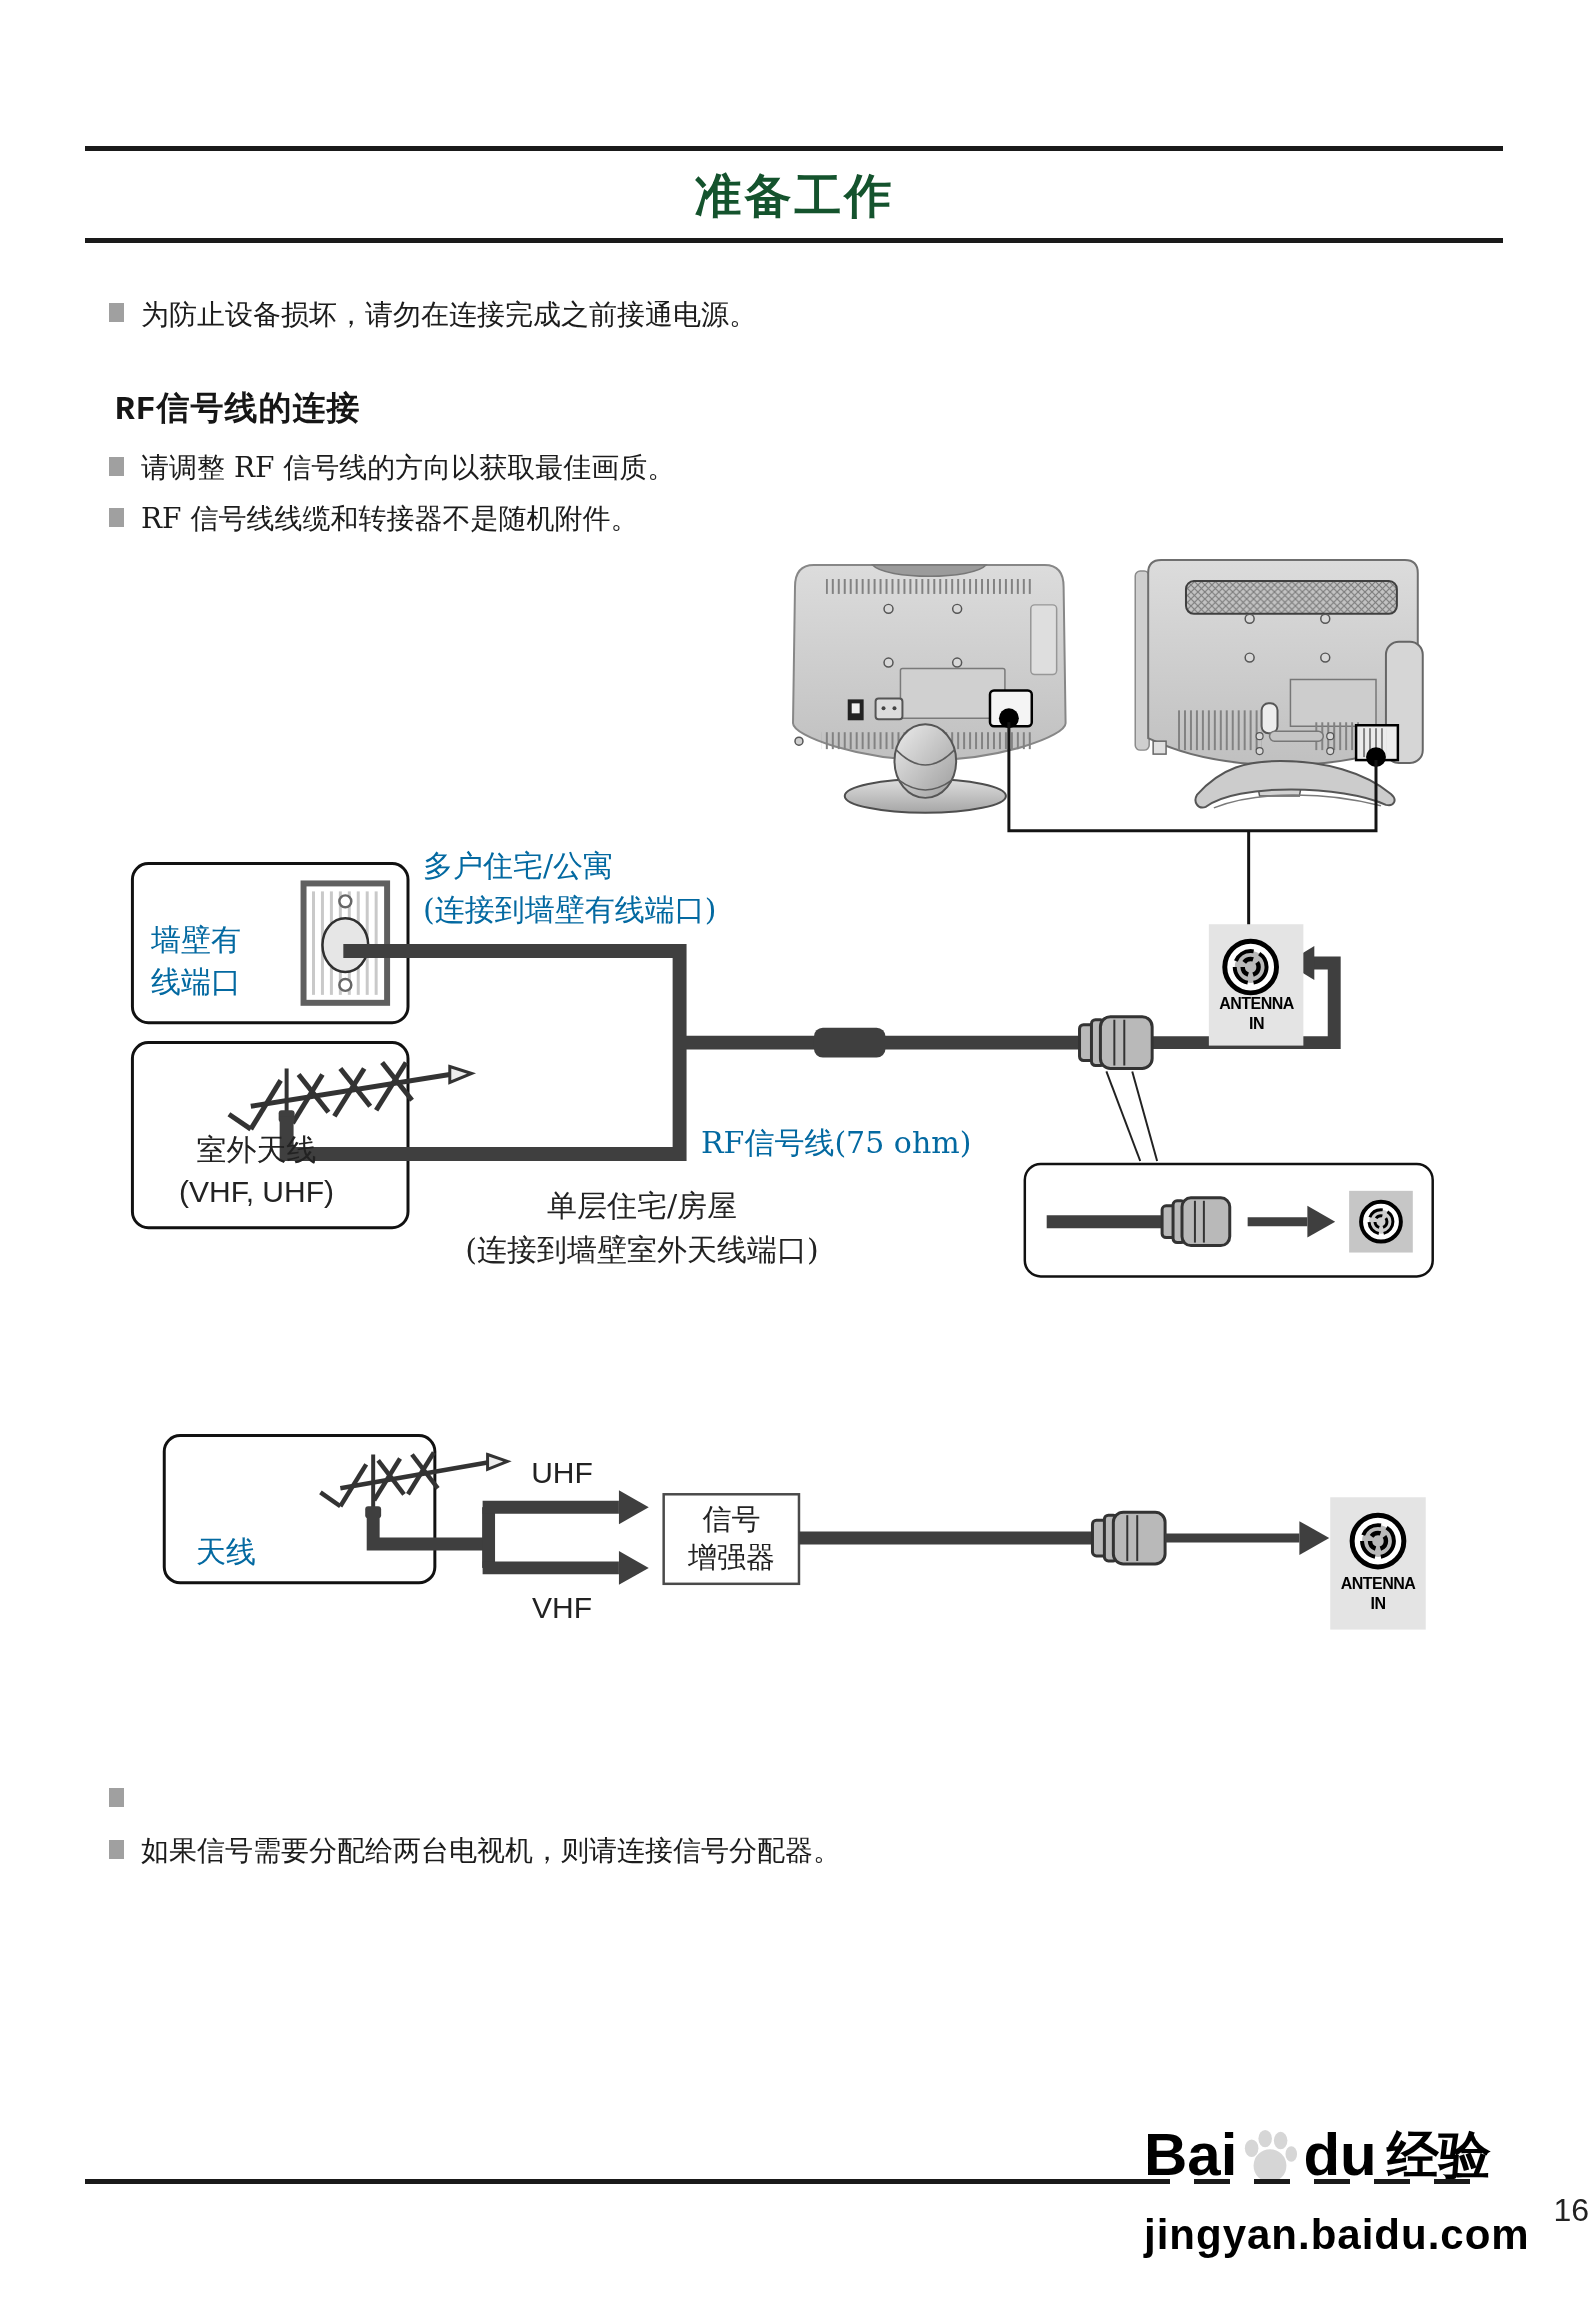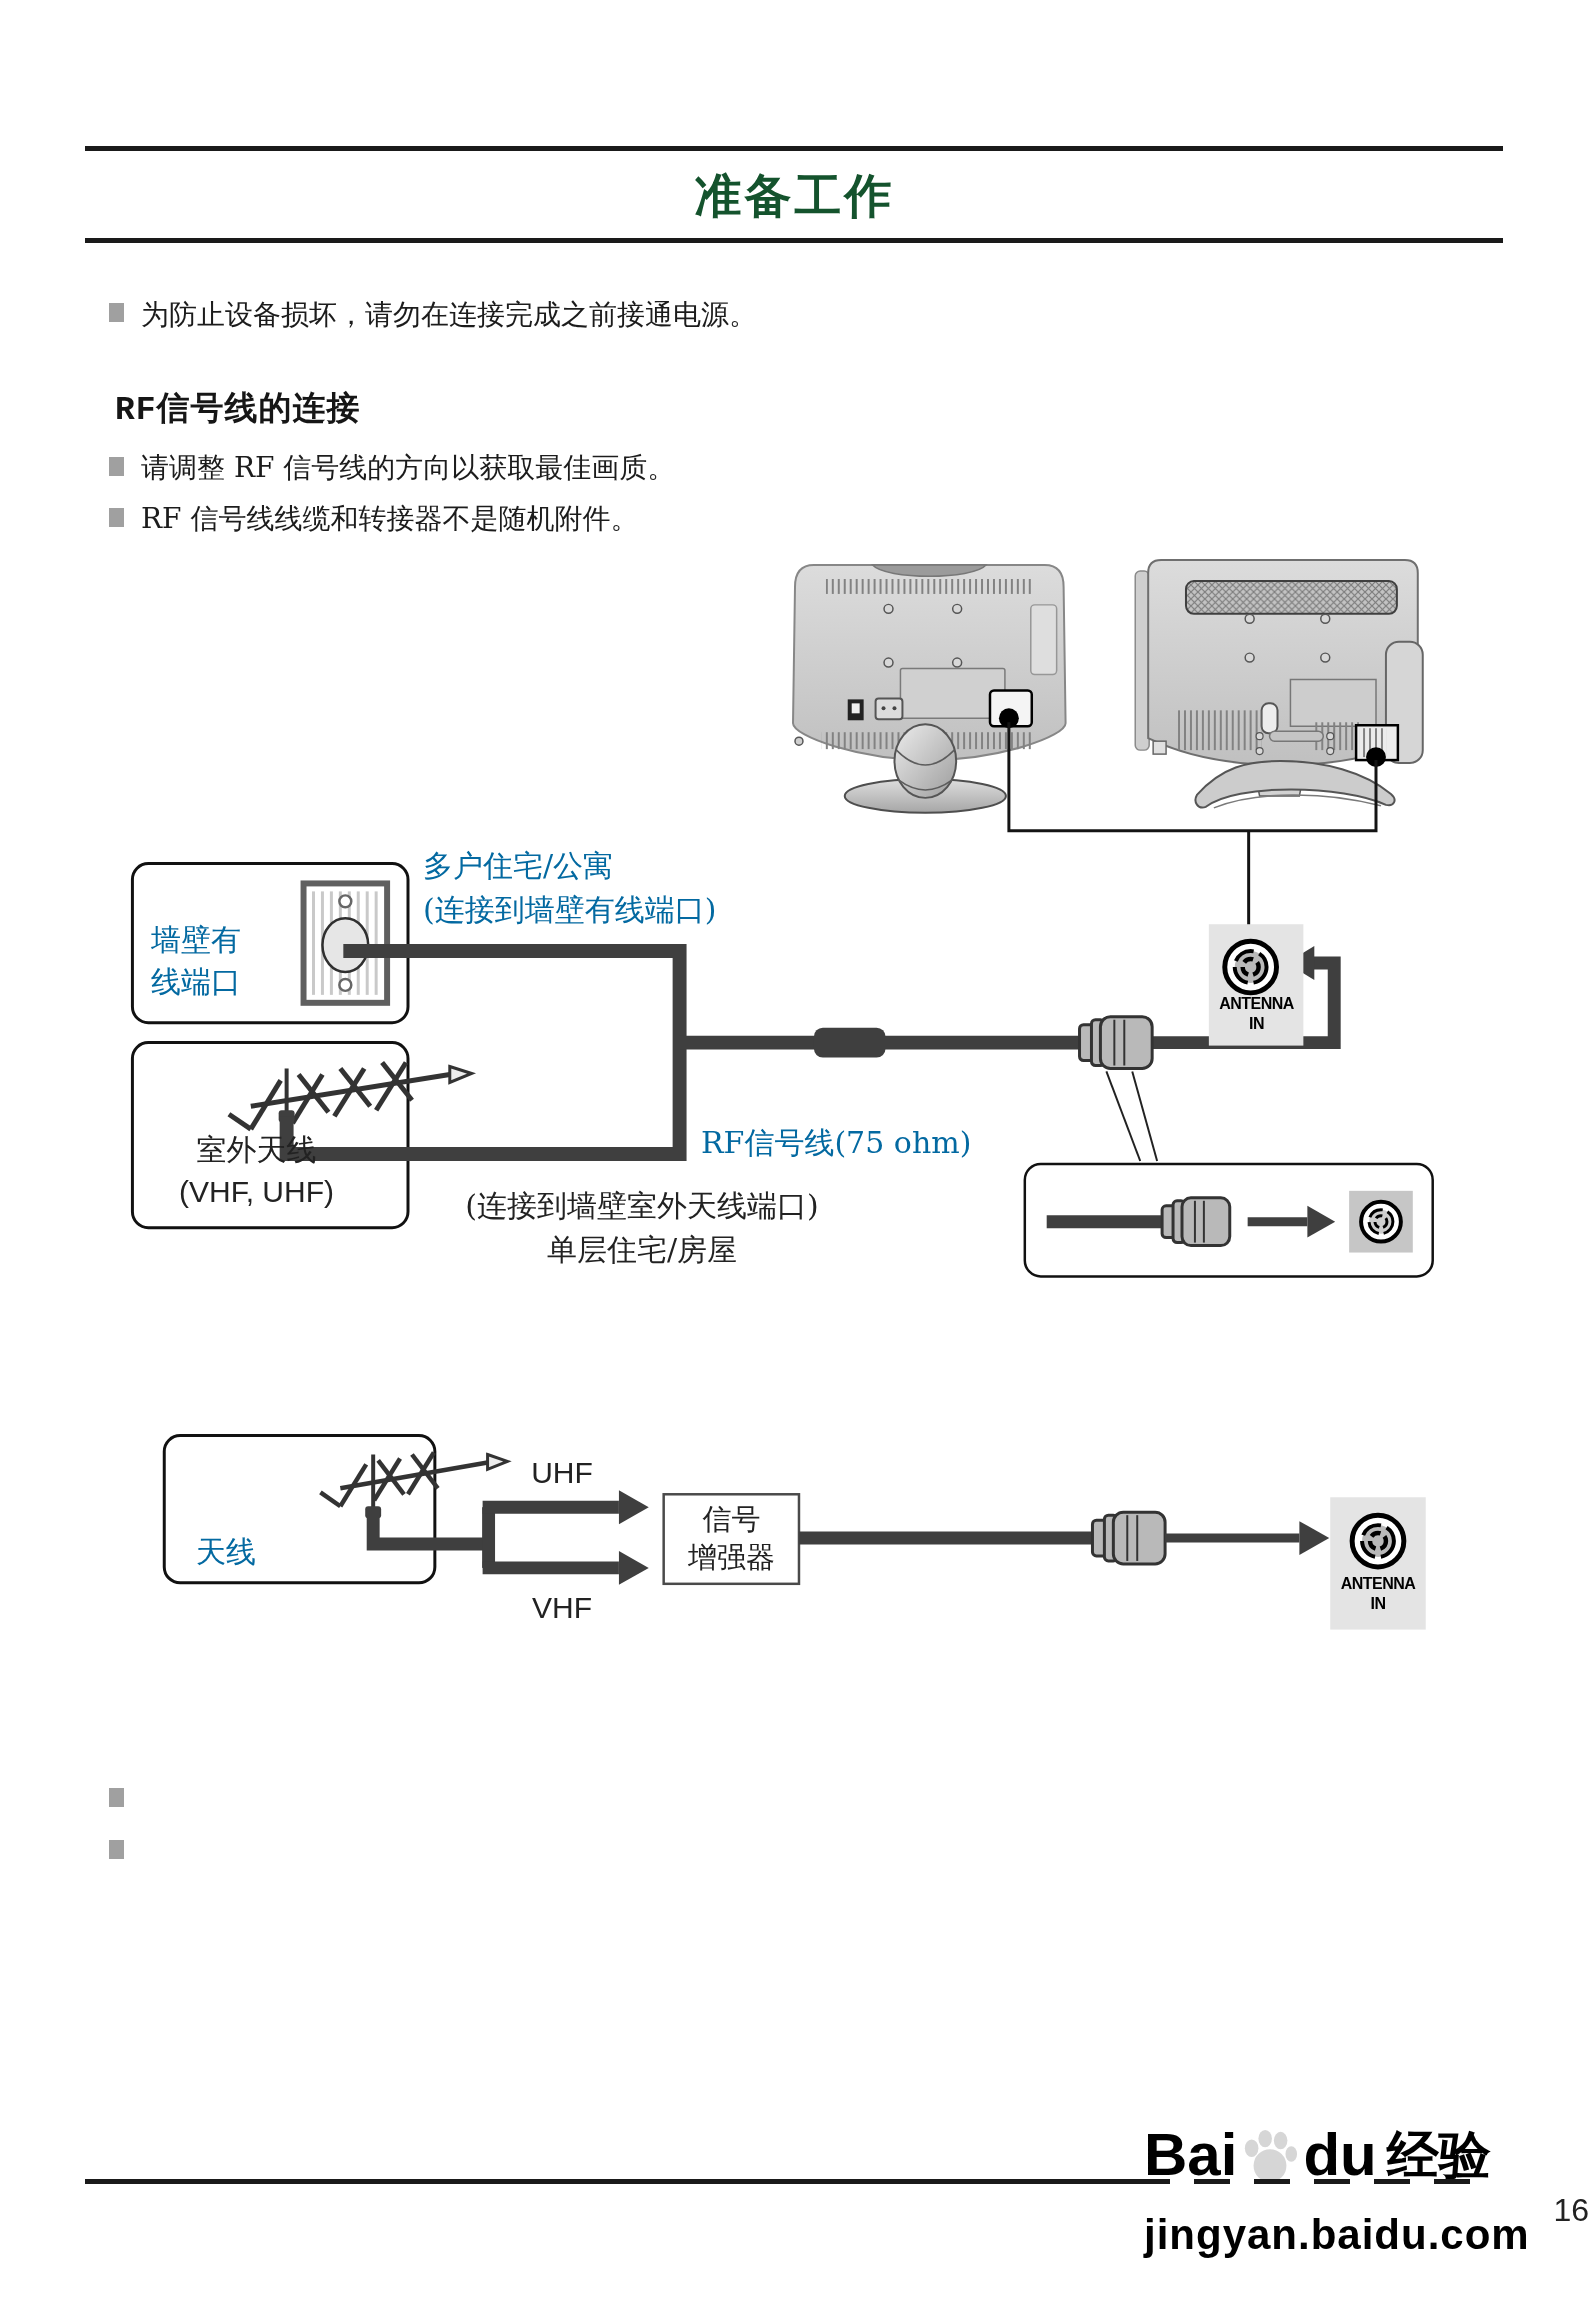--- a/index.html
+++ b/index.html
@@ -282,42 +282,43 @@
       <div>线端口</div>
     </div>
     <div class="dlabel" style="left:423px;top:844px;line-height:44px;">
       <div>多户住宅/公寓</div>
       <div>(连接到墙壁有线端口)</div>
     </div>
     <div class="dlabel-c" style="left:132px;top:1130px;width:249px;">室外天线</div>
     <div class="dlabel-c latin" style="left:132px;top:1175px;width:249px;">(VHF, UHF)</div>
     <div class="dlabel" style="left:701px;top:1122px;">RF信号线(75 ohm)</div>
     <div class="dlabel-c" style="left:413px;top:1184px;width:458px;line-height:44px;">
+      <div>单层住宅/房屋</div>
       <div>(连接到墙壁室外天线端口)</div>
-      <div>单层住宅/房屋</div>
     </div>
     <div class="ain-label" style="left:1209px;top:994px;width:95px;">
       <div>ANTENNA</div>
       <div>IN</div>
     </div>
 
     <div class="dlabel" style="left:196px;top:1531px;">天线</div>
     <div class="dlabel-c latin" style="left:517px;top:1456px;width:90px;">UHF</div>
     <div class="dlabel-c latin" style="left:517px;top:1591px;width:90px;">VHF</div>
     <div class="dlabel-c" style="left:664px;top:1500px;width:135px;line-height:38px;font-size:29px;">
       <div>信号</div>
       <div>增强器</div>
     </div>
     <div class="ain-label" style="left:1330px;top:1574px;width:96px;">
       <div>ANTENNA</div>
       <div>IN</div>
     </div>
 
     <div class="sq" style="left:109px;top:1788px;"></div>
     <div class="sq" style="left:109px;top:1840px;"></div>
+    <div class="body-text" style="left:141px;top:1834px;">如果信号需要分配给两台电视机，则请连接信号分配器。</div>
   </div>
 
   <div class="wm" style="left:1144px;top:2125px;">
     <div class="wm-logo">
       <span>Bai</span>
       <svg width="58" height="58" viewBox="0 0 60 60">
         <circle cx="30" cy="40" r="17" fill="#d6d6d6"></circle>
         <ellipse cx="11" cy="22" rx="7" ry="9" fill="#d6d6d6"></ellipse>
         <ellipse cx="25" cy="12" rx="7" ry="9" fill="#d6d6d6"></ellipse>
         <ellipse cx="41" cy="14" rx="7" ry="9" fill="#d6d6d6"></ellipse>

